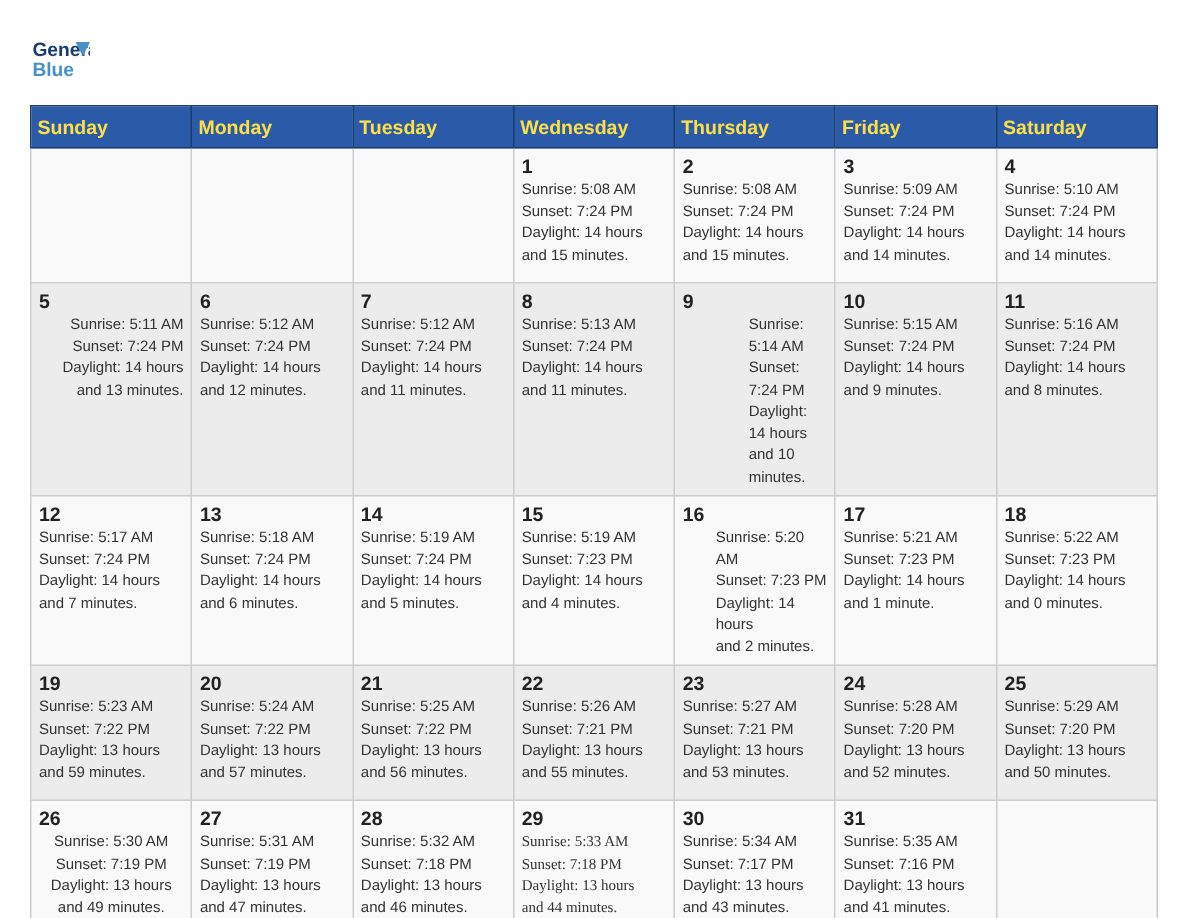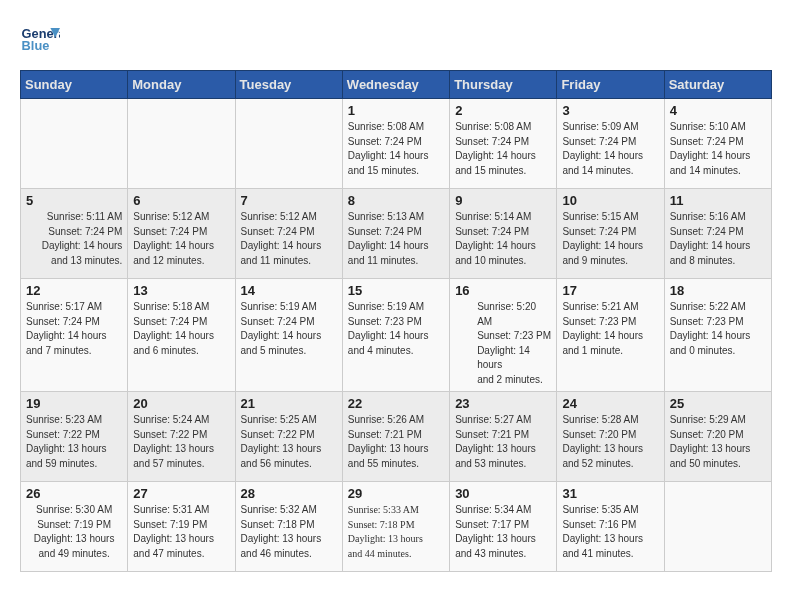--- a/index.html
+++ b/index.html
@@ -37,21 +37,21 @@
       font-size: 15px;
       color: #444;
     }
     table {
       width: 100%;
       border-collapse: collapse;
       table-layout: fixed;
     }
     thead th {
       background-color: #2b5ba8;
-      color: #e5e5e5;
+      color: #fde047;
       font-size: 13px;
       padding: 6px 4px;
       text-align: left;
       border: 1px solid #1a3c6e;
     }
     tbody td {
       vertical-align: top;
       border: 1px solid #ccc;
       padding: 4px 5px;
       font-size: 10.5px;
@@ -167,21 +167,21 @@
         </td>
         <td>
           <span class="day-num">8</span>
           <div class="day-info" style="white-space: pre-line;">Sunrise: 5:13 AM
 Sunset: 7:24 PM
 Daylight: 14 hours
 and 11 minutes.</div>
         </td>
         <td>
           <span class="day-num">9</span>
-          <div class="day-info" style="white-space: pre-line;">Sunrise: 5:14 AM
+          <div class="day-info" style="white-space: pre-line; margin-left: 44px;">Sunrise: 5:14 AM
 Sunset: 7:24 PM
 Daylight: 14 hours
 and 10 minutes.</div>
         </td>
         <td>
           <span class="day-num">10</span>
           <div class="day-info" style="white-space: pre-line;">Sunrise: 5:15 AM
 Sunset: 7:24 PM
 Daylight: 14 hours
 and 9 minutes.</div>

